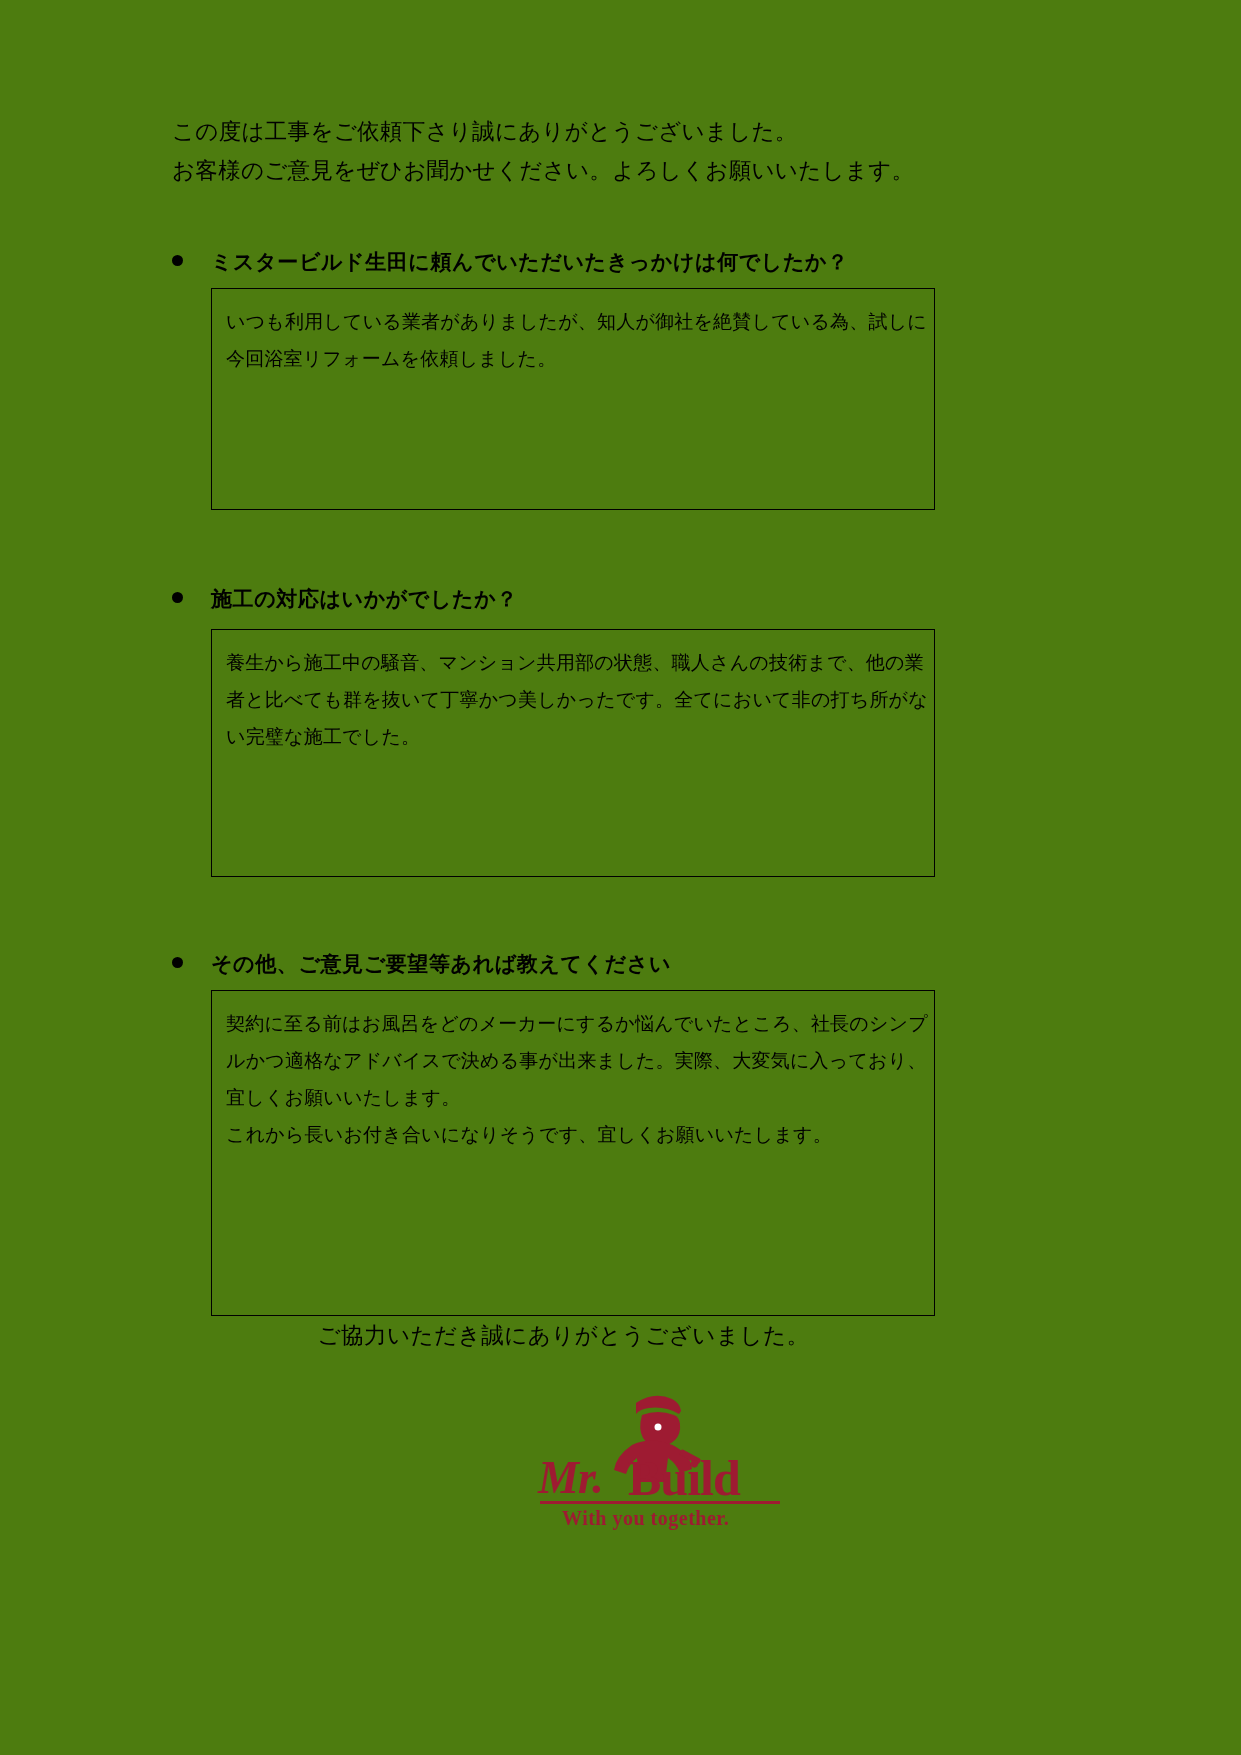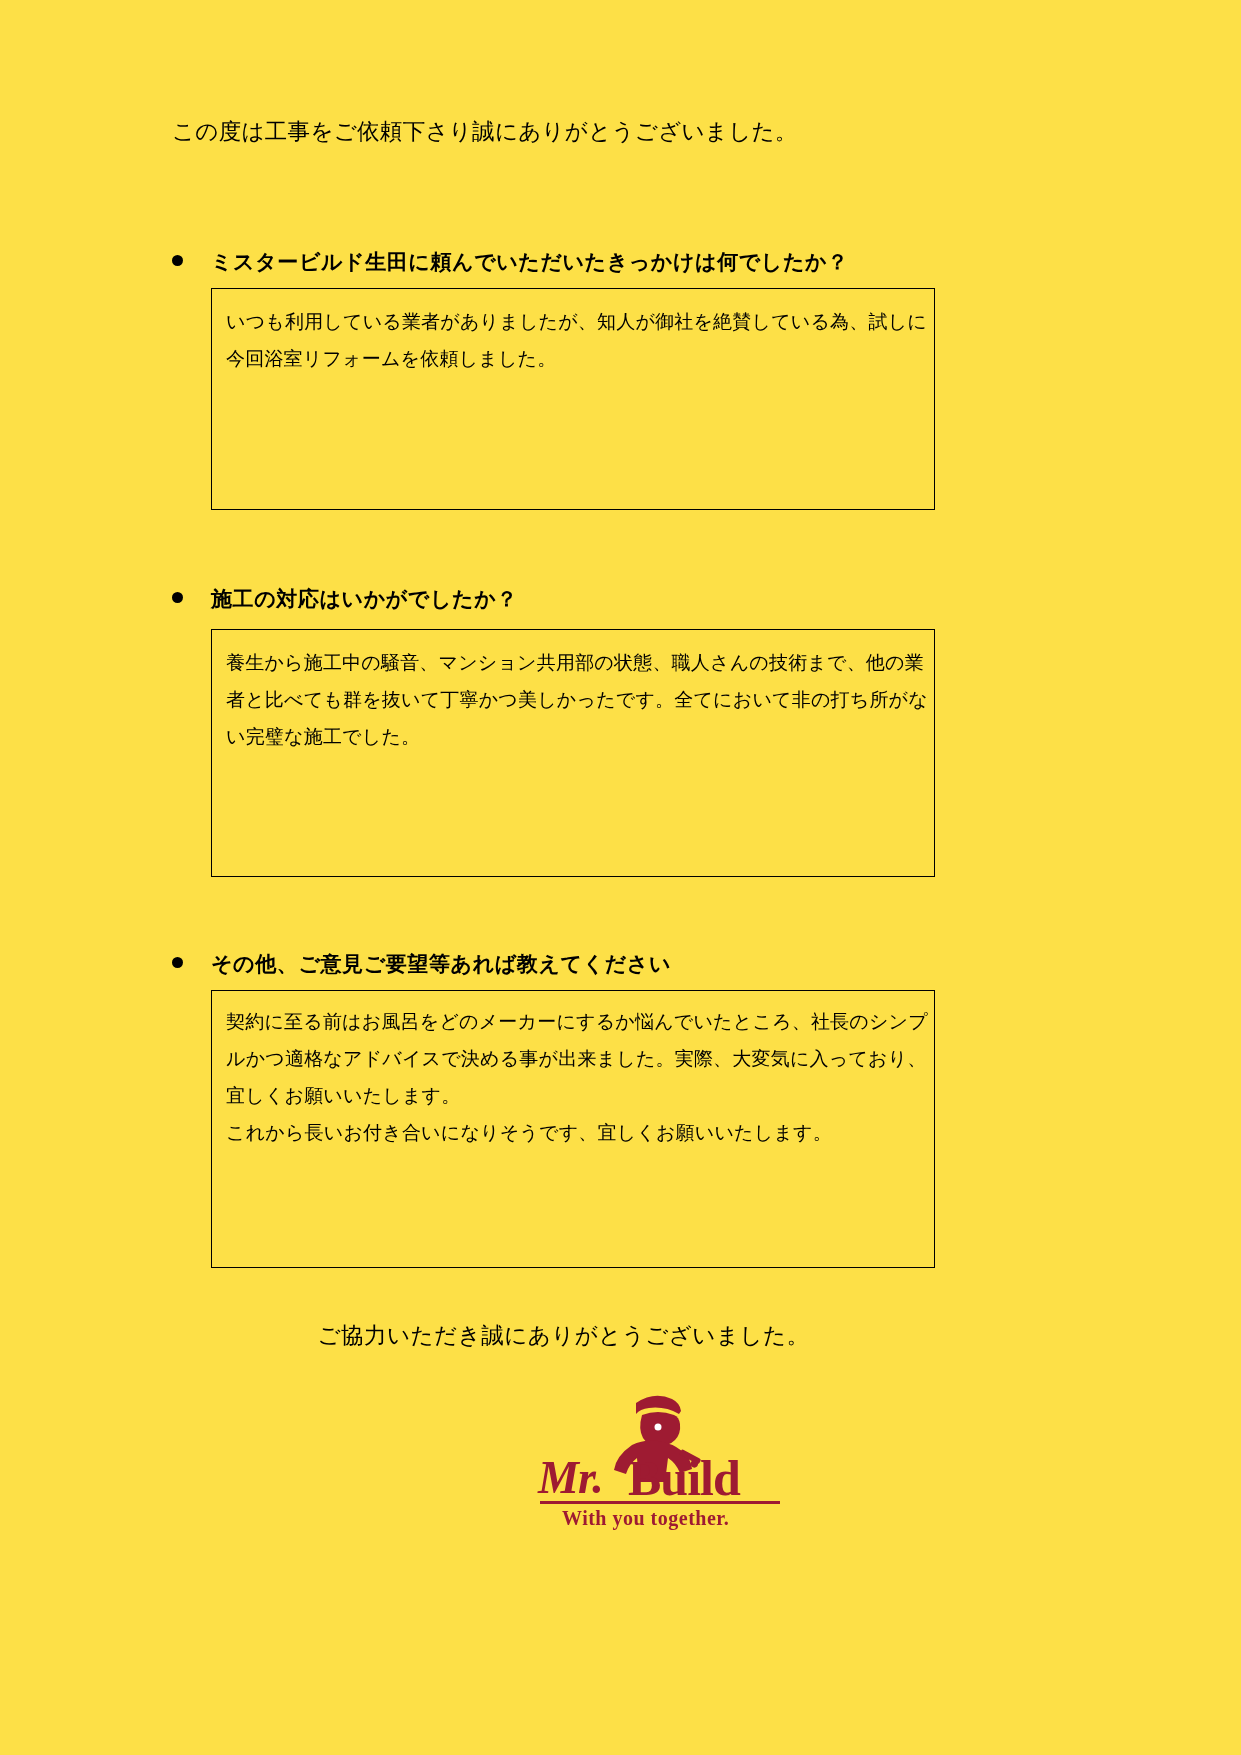--- a/index.html
+++ b/index.html
@@ -13,21 +13,21 @@
     position: relative;
     font-family: "Liberation Sans", sans-serif;
     color: #000000;
     overflow: hidden;
   }
   .page {
     position: absolute;
     left: 0; top: 0;
     width: 1241px;
     height: 1755px;
-    background: #fde047;
+    background: #4d7c0f;
   }
   .intro {
     position: absolute;
     left: 172px;
     top: 112px;
     width: 900px;
     font-size: 22.5px;
     line-height: 1.75;
     letter-spacing: 0.3px;
     color: #000;
@@ -68,21 +68,21 @@
     letter-spacing: 0.2px;
     color: #000;
   }
   .answer-box p { margin: 0; }
 
   #q1 { top: 248px; }
   #q1 .answer-box { height: 222px; }
   #q2 { top: 585px; }
   #q2 .answer-box { height: 248px; margin-top: 16px; }
   #q3 { top: 950px; }
-  #q3 .answer-box { height: 278px; font-family: Liberation Mono, monospace; }
+  #q3 .answer-box { height: 326px; }
 
   .closing {
     position: absolute;
     top: 1320px;
     left: 0;
     width: 1127px;
     text-align: center;
     font-size: 22.5px;
     letter-spacing: 0.5px;
   }
@@ -103,20 +103,21 @@
   }
   .logo svg { display: block; }
 </style>
 </head>
 <body>
 
 <div class="page">
 
   <div class="intro">
     <div>この度は工事をご依頼下さり誠にありがとうございました。</div>
+    <div>お客様のご意見をぜひお聞かせください。よろしくお願いいたします。</div>
   </div>
 
   <div class="question-block" id="q1">
     <div class="q-heading">
       <span class="bullet"></span>
       <span>ミスタービルド生田に頼んでいただいたきっかけは何でしたか？</span>
     </div>
     <div class="answer-box">
       <p>いつも利用している業者がありましたが、知人が御社を絶賛している為、試しに</p>
       <p>今回浴室リフォームを依頼しました。</p>

